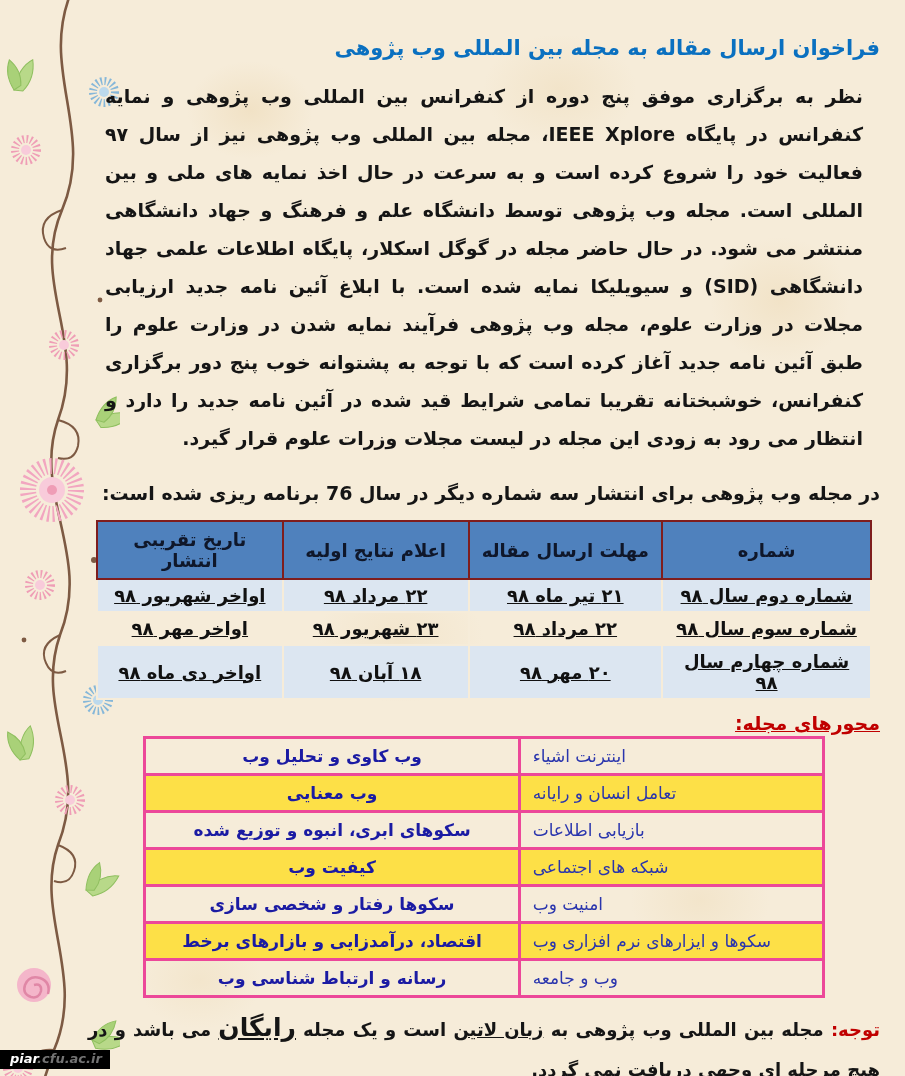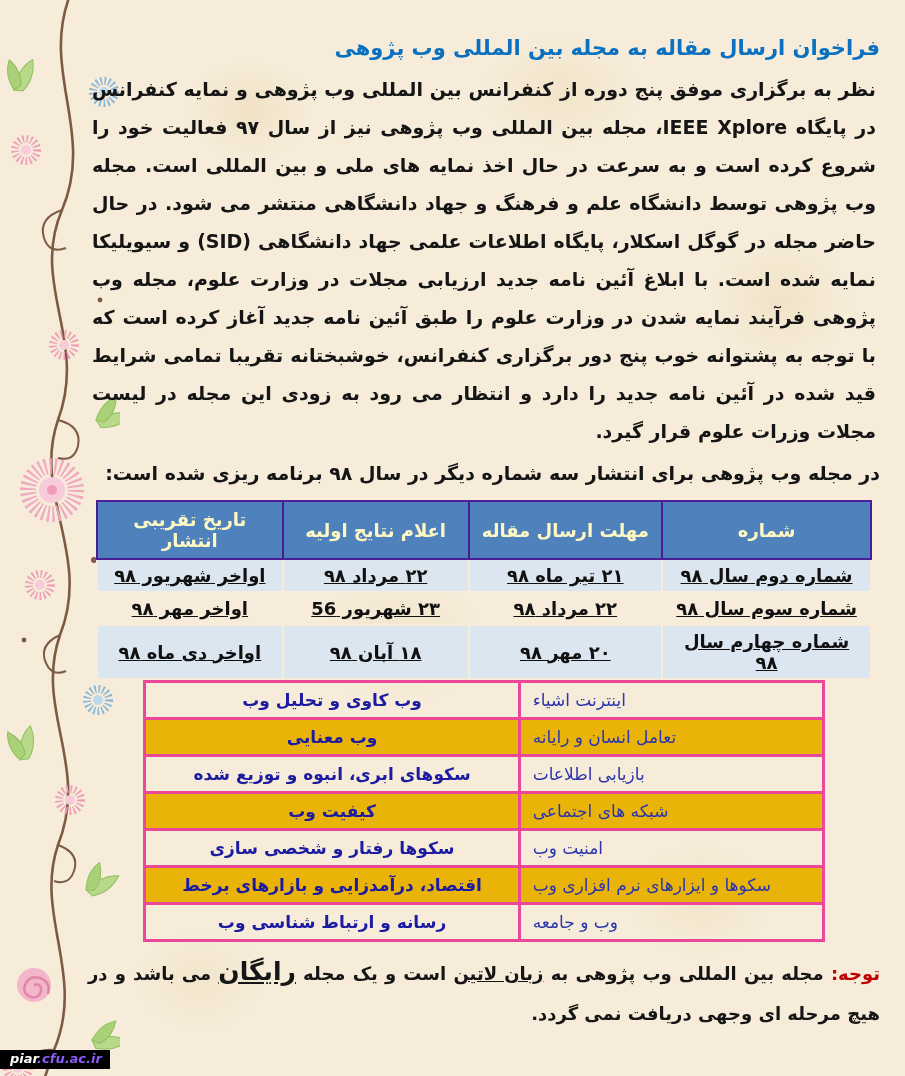--- a/index.html
+++ b/index.html
@@ -18,62 +18,62 @@
   .floral{position:absolute;left:0;top:0;}
   .content{
     position:absolute;top:30px;left:88px;right:25px;
     direction:rtl;color:#151515;
   }
   .page-title{
     margin:6px 0 10px;text-align:right;
     font-size:21px;font-weight:bold;color:#0a70c0;
   }
   .intro{
-    margin:4px;font-size:19px;font-weight:bold;line-height:38px;
+    margin:17px;font-size:19px;font-weight:bold;line-height:38px;
     text-align:justify;
   }
   .lead-line{margin:0 0 8px;font-size:19px;font-weight:bold;line-height:38px;text-align:right;}
 
   table{border-collapse:collapse;}
   .schedule{width:98%;margin:0 auto;font-size:18px;font-weight:bold;}
   .schedule th{
-    background:#4f81bd;color:#fef9c3;padding:7px 8px;
-    border:2px solid #4c1d95;text-align:center;font-weight:bold;
+    background:#4f81bd;color:#0f172a;padding:7px 8px;
+    border:2px solid #7f1d1d;text-align:center;font-weight:bold;
   }
   .schedule td{
     padding:5px 8px;border:2px solid #f6ecd9;text-align:center;color:#111;text-decoration:underline;
   }
   .schedule tr.alt td{background:#dce6f1;}
   .schedule col.c0{width:27%}.schedule col.c1{width:25%}.schedule col.c2{width:24%}.schedule col.c3{width:24%}
 
   .topics-heading{
     margin:12px 0 2px;font-size:19px;font-weight:bold;color:#c00000;
     text-decoration:underline;text-align:right;
   }
   .topics-intro{margin:0 0 6px;font-size:19px;font-weight:bold;line-height:38px;text-align:justify;}
   .topics{width:86%;margin:0 auto;font-size:17px;}
   .topics td{
     border:3px solid #ec4899;padding:4px 12px;height:26px;
   }
-  .topics tr.alt td{background:#eab308;}
+  .topics tr.alt td{background:#fde047;}
   .topics td.t-right{color:#2a35ad;text-align:left;font-weight:normal;}
   .topics td.t-left{color:#1b1ba3;text-align:center;font-weight:bold;}
 
   .note{margin:10px 0 0;font-size:18px;font-weight:bold;line-height:40px;text-align:justify;}
   .note .red{color:#c00000;}
   .note .u{text-decoration:underline;}
   .note .big{font-size:25px;}
 
   .watermark{
     position:absolute;left:0;top:1050px;background:#000;
     padding:1px 8px 3px 10px;font-size:13px;font-style:italic;font-weight:bold;
     direction:ltr;
   }
   .watermark .wm-white{color:#ffffff;}
-  .watermark .wm-orange{color:#8b5cf6;}
+  .watermark .wm-orange{color:#737373;}
 </style>
 </head>
 <body>
 
 <svg class="floral" width="120" height="1076" viewBox="0 0 120 1076">
   <defs>
     <g id="puff">
       <circle r="24" fill="none" stroke="#f2a6c0" stroke-width="16" stroke-dasharray="2 3"></circle>
       <circle r="13" fill="#f8cbda"></circle>
       <circle r="5" fill="#ef9db6"></circle>
@@ -120,21 +120,21 @@
   <circle cx="94" cy="560" r="3" fill="#7d5a43"></circle>
   <circle cx="24" cy="640" r="2.4" fill="#7d5a43"></circle>
   <circle cx="100" cy="300" r="2.4" fill="#7d5a43"></circle>
 </svg>
 
 <div class="content">
 
   <h1 class="page-title">فراخوان ارسال مقاله به مجله بین المللی وب پژوهی</h1>
 
   <p class="intro">نظر به برگزاری موفق پنج دوره از کنفرانس بین المللی وب پژوهی و نمایه کنفرانس در پایگاه IEEE Xplore، مجله بین المللی وب پژوهی نیز از سال ۹۷ فعالیت خود را شروع کرده است و به سرعت در حال اخذ نمایه های ملی و بین المللی است. مجله وب پژوهی توسط دانشگاه علم و فرهنگ و جهاد دانشگاهی منتشر می شود. در حال حاضر مجله در گوگل اسکلار، پایگاه اطلاعات علمی جهاد دانشگاهی (SID) و سیویلیکا نمایه شده است. با ابلاغ آئین نامه جدید ارزیابی مجلات در وزارت علوم، مجله وب پژوهی فرآیند نمایه شدن در وزارت علوم را طبق آئین نامه جدید آغاز کرده است که با توجه به پشتوانه خوب پنج دور برگزاری کنفرانس، خوشبختانه  تقریبا تمامی شرایط قید شده در آئین نامه جدید را دارد و انتظار می رود به زودی این مجله در لیست مجلات وزرات علوم قرار گیرد.</p>
-  <p class="lead-line">در مجله وب پژوهی برای انتشار سه شماره دیگر در سال ۹۸ برنامه ریزی شده است:</p>
+  <p class="lead-line">در مجله وب پژوهی برای انتشار سه شماره دیگر در سال 76 برنامه ریزی شده است:</p>
 
   <table class="schedule">
     <colgroup>
         <col class="c0">
         <col class="c1">
         <col class="c2">
         <col class="c3">
       </colgroup>
     <thead>
       <tr>
@@ -147,32 +147,33 @@
     <tbody>
       <tr class="alt">
         <td>شماره دوم سال ۹۸</td>
         <td>۲۱ تیر ماه ۹۸</td>
         <td>۲۲ مرداد ۹۸</td>
         <td>اواخر شهریور ۹۸</td>
       </tr>
       <tr>
         <td>شماره سوم سال ۹۸</td>
         <td>۲۲ مرداد ۹۸</td>
-        <td>۲۳ شهریور 56</td>
+        <td>۲۳ شهریور ۹۸</td>
         <td>اواخر مهر ۹۸</td>
       </tr>
       <tr class="alt">
         <td>شماره چهارم سال ۹۸</td>
         <td>۲۰ مهر ۹۸</td>
         <td>۱۸ آبان ۹۸</td>
         <td>اواخر دی ماه ۹۸</td>
       </tr>
     </tbody>
   </table>
 
+  <h2 class="topics-heading">محورهای مجله:</h2>
 
   <table class="topics">
     <tbody>
       <tr>
         <td class="t-right">اینترنت اشیاء</td>
         <td class="t-left">وب کاوی و تحلیل وب</td>
       </tr>
       <tr class="alt">
         <td class="t-right">تعامل انسان و رایانه</td>
         <td class="t-left">وب معنایی</td>

